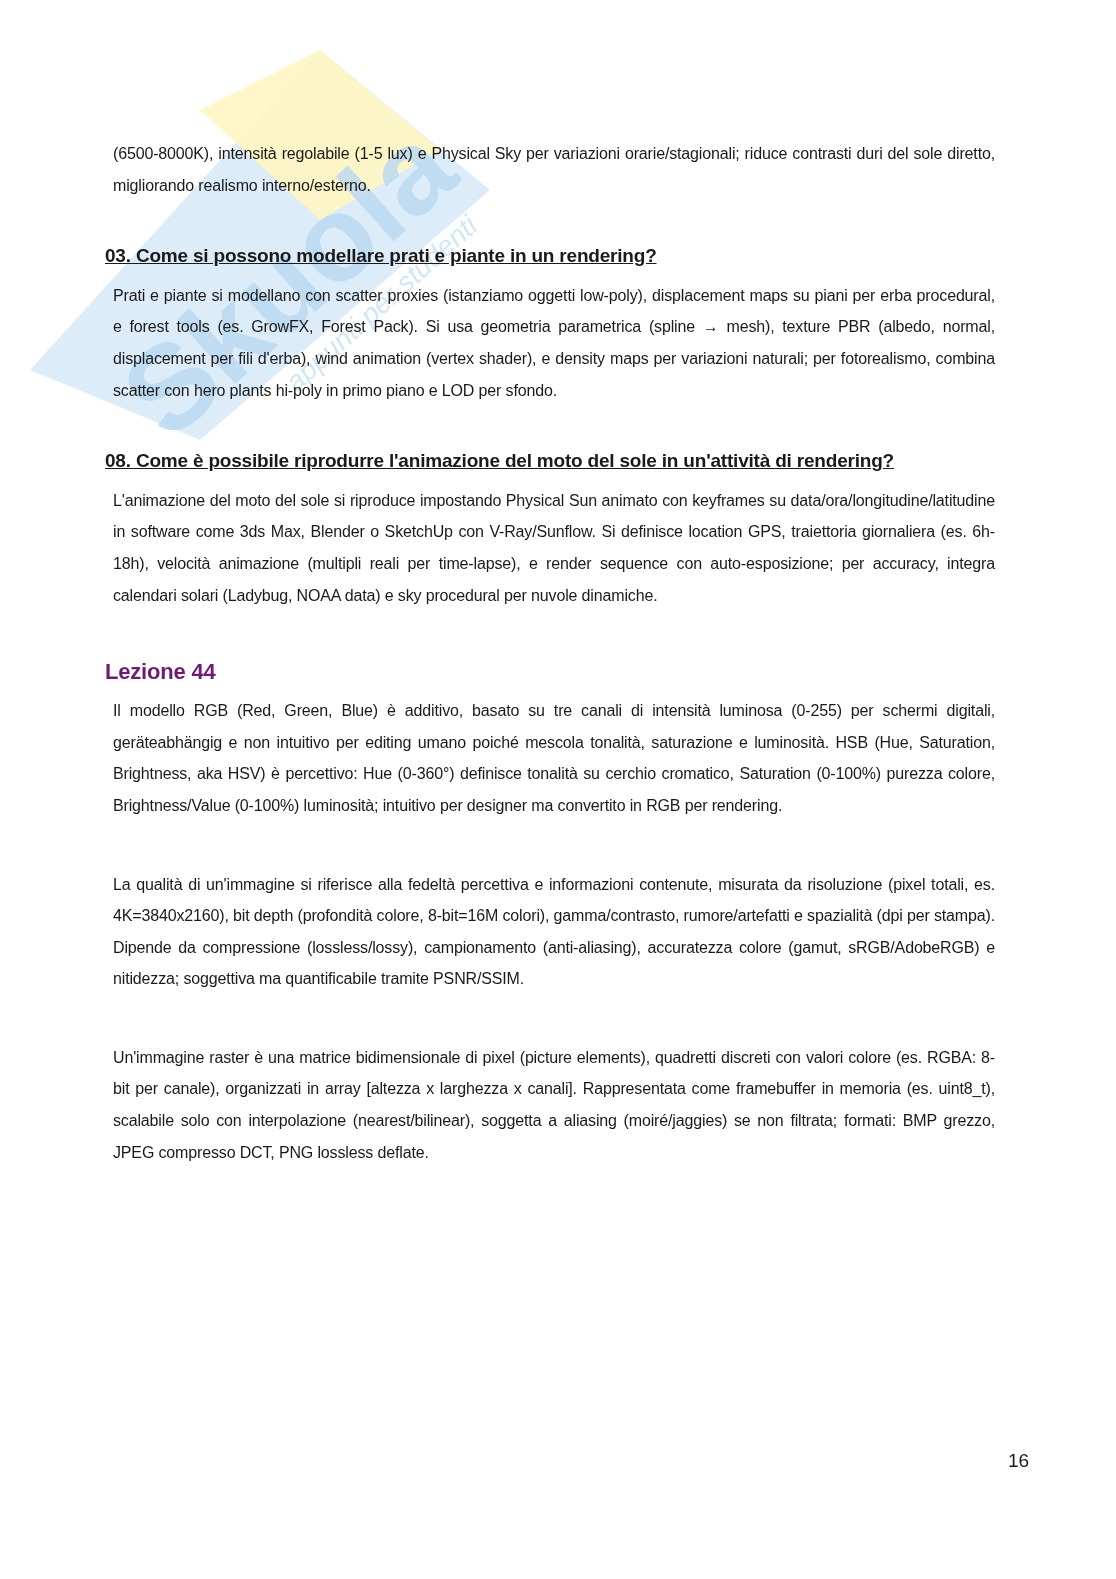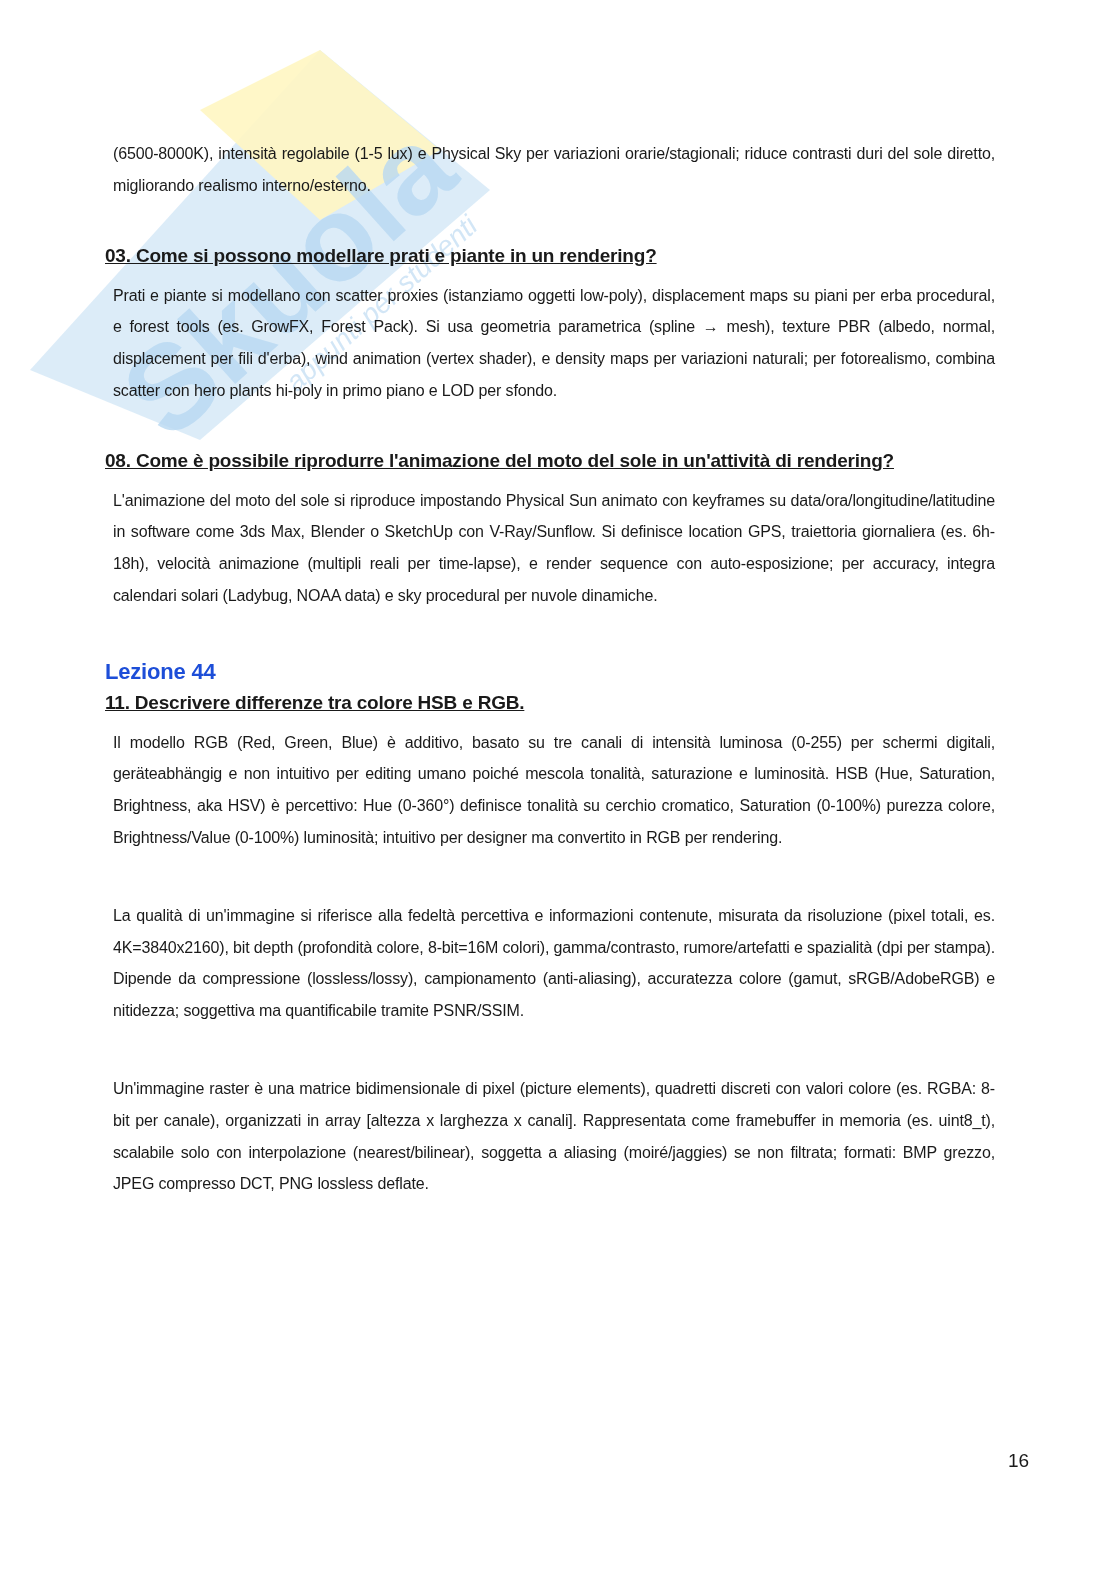--- a/index.html
+++ b/index.html
@@ -18,21 +18,21 @@
     p.para {
       margin: 8px; font-size: 16px; line-height: 31.6px; text-align: justify;
       letter-spacing: -0.15px;
     }
     h3.q {
       margin: 0; font-size: 19px; line-height: 31.6px; font-weight: bold;
       text-decoration: underline; letter-spacing: -0.2px;
     }
     h2.lesson {
       margin: 0; font-size: 22px; line-height: 30px; font-weight: bold;
-      color: #1d4ed8; letter-spacing: -0.2px;
+      color: #701a75; letter-spacing: -0.2px;
     }
     .gap { height: 31px; }
     .gap-lg { height: 38px; }
     .page-number {
       position: absolute; left: 1008px; top: 1450px; font-size: 19px; z-index: 1;
     }
   </style>
 </head>
 <body>
 
@@ -55,21 +55,20 @@
 
   <section>
     <h3 class="q">08. Come è possibile riprodurre l'animazione del moto del sole in un'attività di rendering?</h3>
     <p class="para">L'animazione del moto del sole si riproduce impostando Physical Sun animato con keyframes su data/ora/longitudine/latitudine in software come 3ds Max, Blender o SketchUp con V-Ray/Sunflow. Si definisce location GPS, traiettoria giornaliera (es. 6h-18h), velocità animazione (multipli reali per time-lapse), e render sequence con auto-esposizione; per accuracy, integra calendari solari (Ladybug, NOAA data) e sky procedural per nuvole dinamiche.</p>
   </section>
   <div class="gap-lg"></div>
 
   <h2 class="lesson">Lezione 44</h2>
 
   <section>
-    <h3 class="q">11. Descrivere differenze tra colore HSB e RGB.</h3>
     <p class="para">Il modello RGB (Red, Green, Blue) è additivo, basato su tre canali di intensità luminosa (0-255) per schermi digitali, geräteabhängig e non intuitivo per editing umano poiché mescola tonalità, saturazione e luminosità. HSB (Hue, Saturation, Brightness, aka HSV) è percettivo: Hue (0-360°) definisce tonalità su cerchio cromatico, Saturation (0-100%) purezza colore, Brightness/Value (0-100%) luminosità; intuitivo per designer ma convertito in RGB per rendering.</p>
   </section>
   <div class="gap"></div>
 
   <section>
     <p class="para">La qualità di un'immagine si riferisce alla fedeltà percettiva e informazioni contenute, misurata da risoluzione (pixel totali, es. 4K=3840x2160), bit depth (profondità colore, 8-bit=16M colori), gamma/contrasto, rumore/artefatti e spazialità (dpi per stampa). Dipende da compressione (lossless/lossy), campionamento (anti-aliasing), accuratezza colore (gamut, sRGB/AdobeRGB) e nitidezza; soggettiva ma quantificabile tramite PSNR/SSIM.</p>
   </section>
   <div class="gap"></div>
 
   <section>

